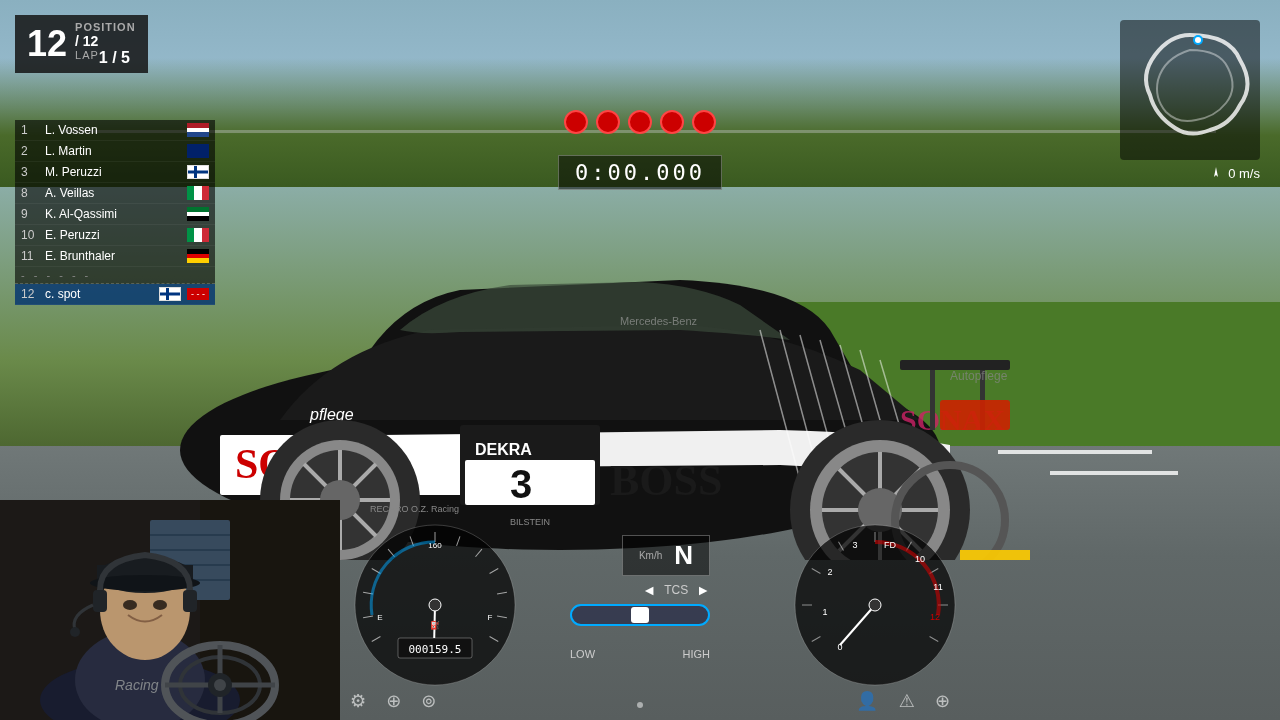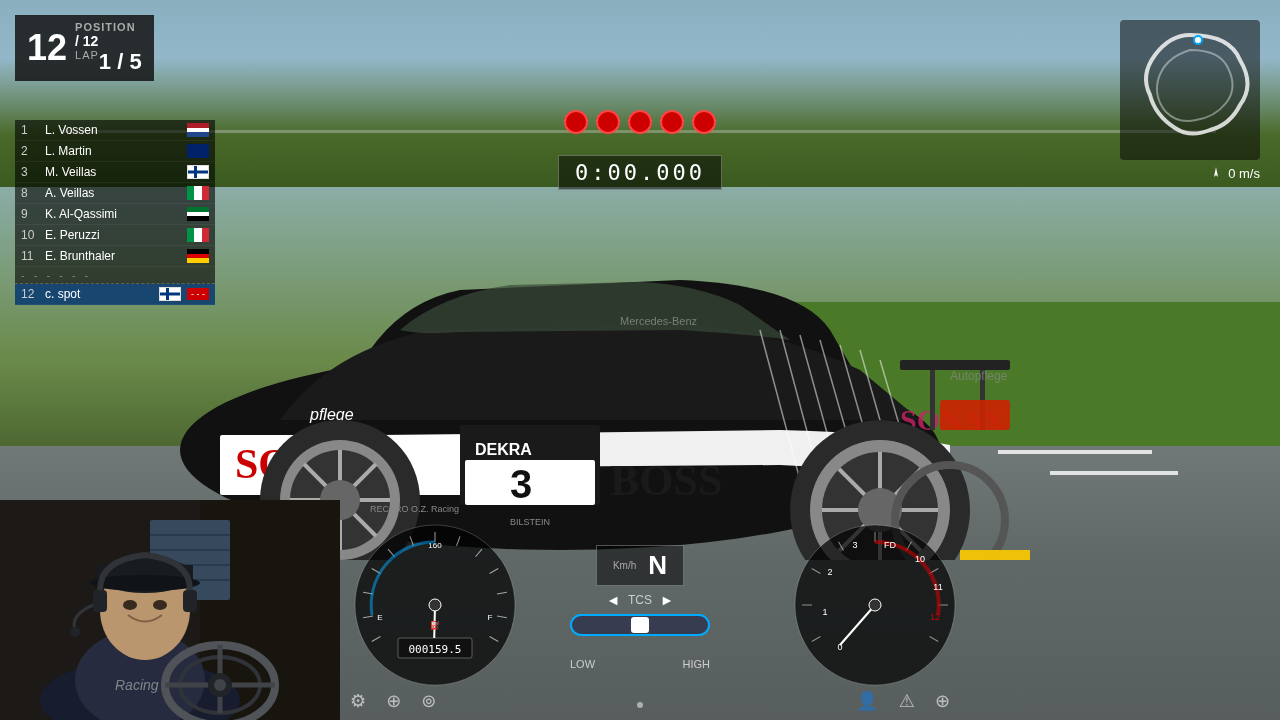--- a/index.html
+++ b/index.html
@@ -77,21 +77,21 @@
       flex-direction: row;
     }
 
     .lap-label {
       font-size: 11px;
       color: #aaa;
       letter-spacing: 1px;
     }
 
     .lap-value {
-      font-size: 22px;
+      font-size: 16px;
       color: white;
       font-weight: bold;
     }
 
     
     .leaderboard {
       position: absolute;
       top: 120px;
       left: 15px;
       background: rgba(0,0,0,0.6);
@@ -373,21 +373,21 @@
       <span class="driver-name">L. Vossen</span>
       <span class="flag-icon flag-nl"></span>
     </div>
     <div class="leaderboard-row">
       <span class="pos-num">2</span>
       <span class="driver-name">L. Martin</span>
       <span class="flag-icon flag-gb"></span>
     </div>
     <div class="leaderboard-row">
       <span class="pos-num">3</span>
-      <span class="driver-name">M. Veillas</span>
+      <span class="driver-name">M. Peruzzi</span>
       <span class="flag-icon flag-fi" style="background:#fff;border:1px solid #ddd;position:relative;">
         <div style="position:absolute;top:50%;left:0;width:100%;height:3px;background:#003580;transform:translateY(-50%);"></div>
         <div style="position:absolute;top:0;left:30%;width:3px;height:100%;background:#003580;"></div>
       </span>
     </div>
     <div class="leaderboard-row">
       <span class="pos-num">8</span>
       <span class="driver-name">A. Veillas</span>
       <span class="flag-icon flag-it"></span>
     </div>
@@ -542,21 +542,21 @@
         <text x="85" y="108" fill="#aaa" font-size="8" text-anchor="middle">⛽</text>
       </svg>
     </div>
 
     <div class="bottom-icons">
       <span class="hud-icon">⚙</span>
       <span class="hud-icon">⊕</span>
       <span class="hud-icon">⊚</span>
     </div>
 
-    <div style="position:absolute;bottom:50px;left:50%;transform:translateX(-50%);display:flex;flex-direction:column;align-items:center;gap:6px;">
+    <div style="position:absolute;bottom:60px;left:50%;transform:translateX(-50%);display:flex;flex-direction:column;align-items:flex-end;gap:6px;">
 
       <div style="background:rgba(0,0,0,0.5);border:1px solid rgba(255,255,255,0.3);padding:4px 16px;display:flex;align-items:center;gap:12px;">
         <span style="color:#aaa;font-size:10px;">Km/h</span>
         <span style="color:white;font-size:26px;font-weight:bold;">N</span>
       </div>
 
       <div style="display:flex;align-items:center;gap:8px;">
         <span style="color:white;font-size:14px;">◄</span>
         <span style="color:#ccc;font-size:12px;">TCS</span>
         <span style="color:white;font-size:14px;">►</span>

